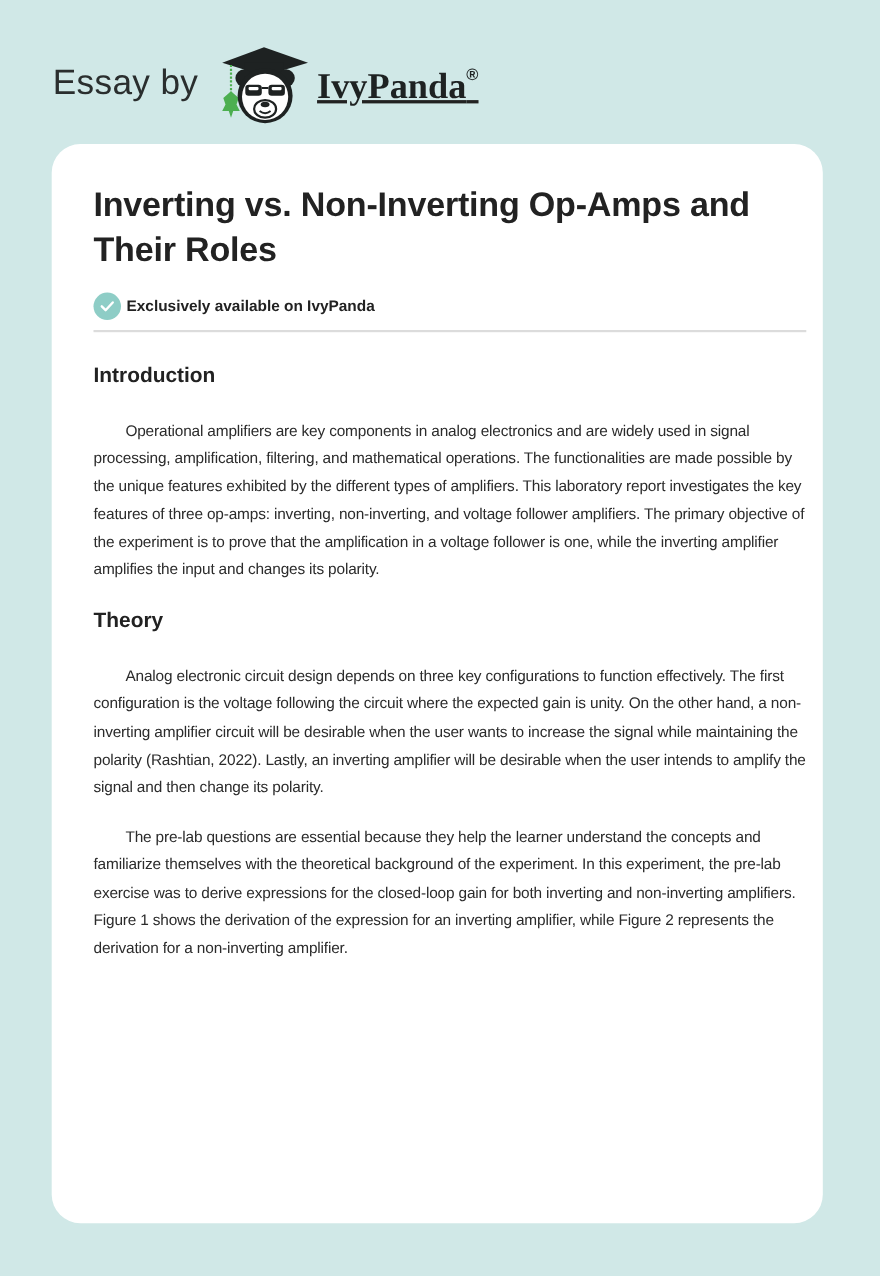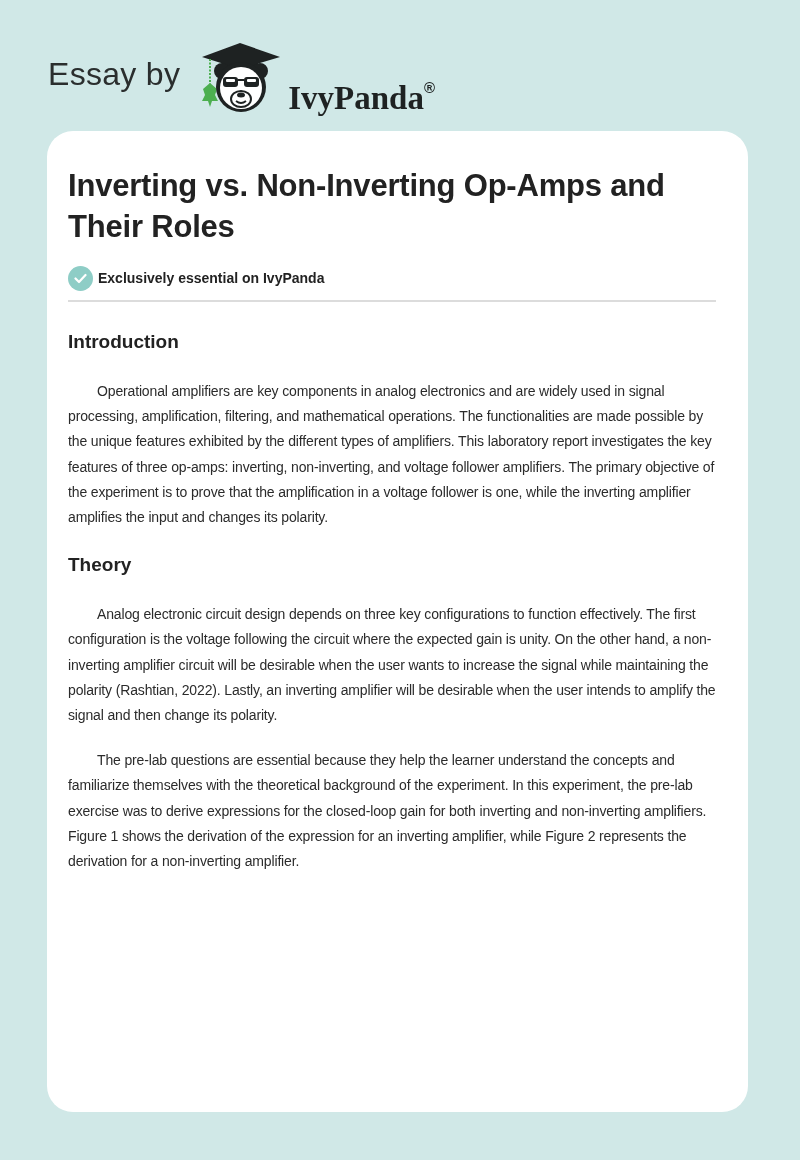--- a/index.html
+++ b/index.html
@@ -23,21 +23,22 @@
     .essay-by {
       font-family: "Liberation Sans", sans-serif;
       font-size: 32px;
       color: #2a2e2e;
       letter-spacing: 0.3px;
       margin-right: 18px;
       margin-top: -4px;
     }
     .logo {
       display: flex;
-      align-items: flex-end;
+      align-items: center;
+      text-decoration: underline;
     }
     .logo svg { display: block; }
     .brand {
       font-family: "Liberation Serif", serif;
       font-weight: bold;
       font-size: 33px;
       color: #1e2222;
       margin-left: 6px;
       margin-top: 6px;
     }
@@ -46,21 +47,21 @@
       vertical-align: 16px;
       font-family: "Liberation Sans", sans-serif;
       font-weight: bold;
     }
     .card {
       position: absolute;
       left: 47px; top: 131px;
       width: 701px; height: 981px;
       background: #ffffff;
       border-radius: 26px;
-      padding: 34px 26px 0 21px;
+      padding: 34px 26px 0 38px;
     }
     .title {
       font-size: 31px;
       font-weight: bold;
       line-height: 41px;
       color: #222222;
       letter-spacing: -0.2px;
       width: 640px;
     }
     .exclusive {
@@ -148,21 +149,21 @@
 
 <div class="card">
   <h1 class="title">Inverting vs. Non-Inverting Op-Amps and Their Roles</h1>
 
   <div class="exclusive">
     <span class="check-circle">
       <svg width="13" height="11" viewBox="0 0 13 11">
         <path d="M1.5,5.5 L5,9 L11.5,2" stroke="#ffffff" stroke-width="2.2" fill="none" stroke-linecap="round" stroke-linejoin="round"></path>
       </svg>
     </span>
-    <span class="exclusive-text">Exclusively essential on IvyPanda</span>
+    <span class="exclusive-text">Exclusively available on IvyPanda</span>
   </div>
 
   <div class="divider"></div>
 
   <h2 class="h-intro">Introduction</h2>
   <p>Operational amplifiers are key components in analog electronics and are widely used in signal processing, amplification, filtering, and mathematical operations. The functionalities are made possible by the unique features exhibited by the different types of amplifiers. This laboratory report investigates the key features of three op-amps: inverting, non-inverting, and voltage follower amplifiers. The primary objective of the experiment is to prove that the amplification in a voltage follower is one, while the inverting amplifier amplifies the input and changes its polarity.</p>
 
   <h2 class="h-theory">Theory</h2>
   <p>Analog electronic circuit design depends on three key configurations to function effectively. The first configuration is the voltage following the circuit where the expected gain is unity. On the other hand, a non-inverting amplifier circuit will be desirable when the user wants to increase the signal while maintaining the polarity (Rashtian, 2022). Lastly, an inverting amplifier will be desirable when the user intends to amplify the signal and then change its polarity.</p>
 

